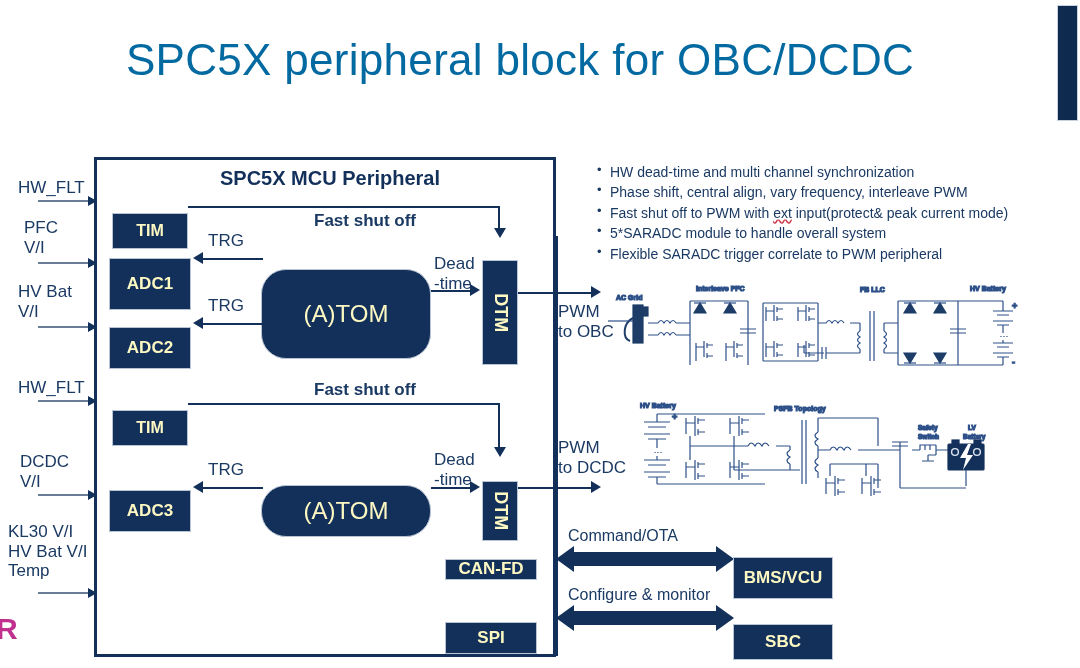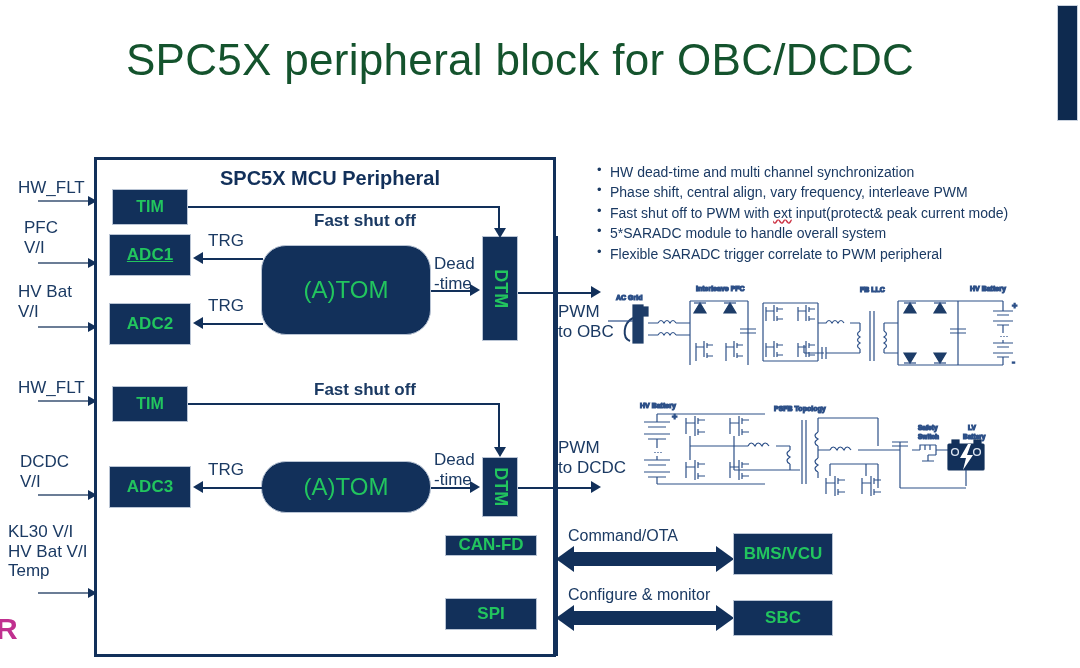--- a/index.html
+++ b/index.html
@@ -14,21 +14,21 @@
   }
   #stage { position:absolute; left:0; top:0; width:1080px; height:668px; }
 
   .abs { position:absolute; }
 
   
   #title {
     left:0; top:36px; width:1040px;
     text-align:center;
     font-size:44px; font-weight:400;
-    color:#14532d;
+    color:#0369a1;
     letter-spacing:0.3px;
     line-height:1.1;
   }
   #accent-bar {
     left:1057px; top:5px; width:21px; height:116px;
     background:#0e2a4f;
     border:1px solid #c9d2de;
   }
 
   
@@ -39,26 +39,27 @@
   }
   #mcu-title {
     left:120px; top:167px; width:420px;
     text-align:center;
     font-size:20px; font-weight:bold; color:#12305a;
   }
 
   
   .nblock {
     background:#12305a;
-    color:#22c55e;
+    color:#fef9c3;
     border:1px solid #b9c4d4;
     display:flex; align-items:center; justify-content:center;
     text-align:center;
     font-weight:bold;
     line-height:1.2;
+    margin-top:24px;
   }
   .nblock.plain { font-weight:normal;border-radius:25px; }
 
   
   .lbl { color:#1b3a63; font-size:17px; line-height:1.15; white-space:pre-line; }
   .lbl.c { text-align:center;font-weight:bold; }
 
   
   .hline { background:#12305a; height:2px; }
   .vline { background:#12305a; width:2px; }
@@ -127,21 +128,21 @@
   <div class="abs gah-r" style="left:88px; top:490px;"></div>
 
   <div class="abs lbl" style="left:8px; top:522px;">KL30 V/I
 HV Bat V/I
 Temp</div>
   <div class="abs gline" style="left:38px; top:592px; width:52px;"></div>
   <div class="abs gah-r" style="left:88px; top:588px;"></div>
 
   <div class="abs nblock" style="left:112px; top:189px; width:76px; height:36px; font-size:16px;">TIM</div>
 
-  <div class="abs nblock" style="left:109px; top:234px; width:82px; height:42px; font-size:17px;text-decoration:underline;">ADC1</div>
+  <div class="abs nblock" style="left:109px; top:234px; width:82px; height:52px; font-size:17px;">ADC1</div>
 
   <div class="abs nblock" style="left:109px; top:303px; width:82px; height:42px; font-size:17px;">ADC2</div>
 
   <div class="abs nblock plain" style="left:261px; top:245px; width:170px; height:90px; font-size:24px;">(A)TOM</div>
 
   <div class="abs nblock" style="left:482px; top:236px; width:36px; height:105px; font-size:18px;">
     <span style="transform:rotate(90deg); white-space:nowrap;">DTM</span>
   </div>
 
   <div class="abs hline" style="left:188px; top:206px; width:312px;"></div>

